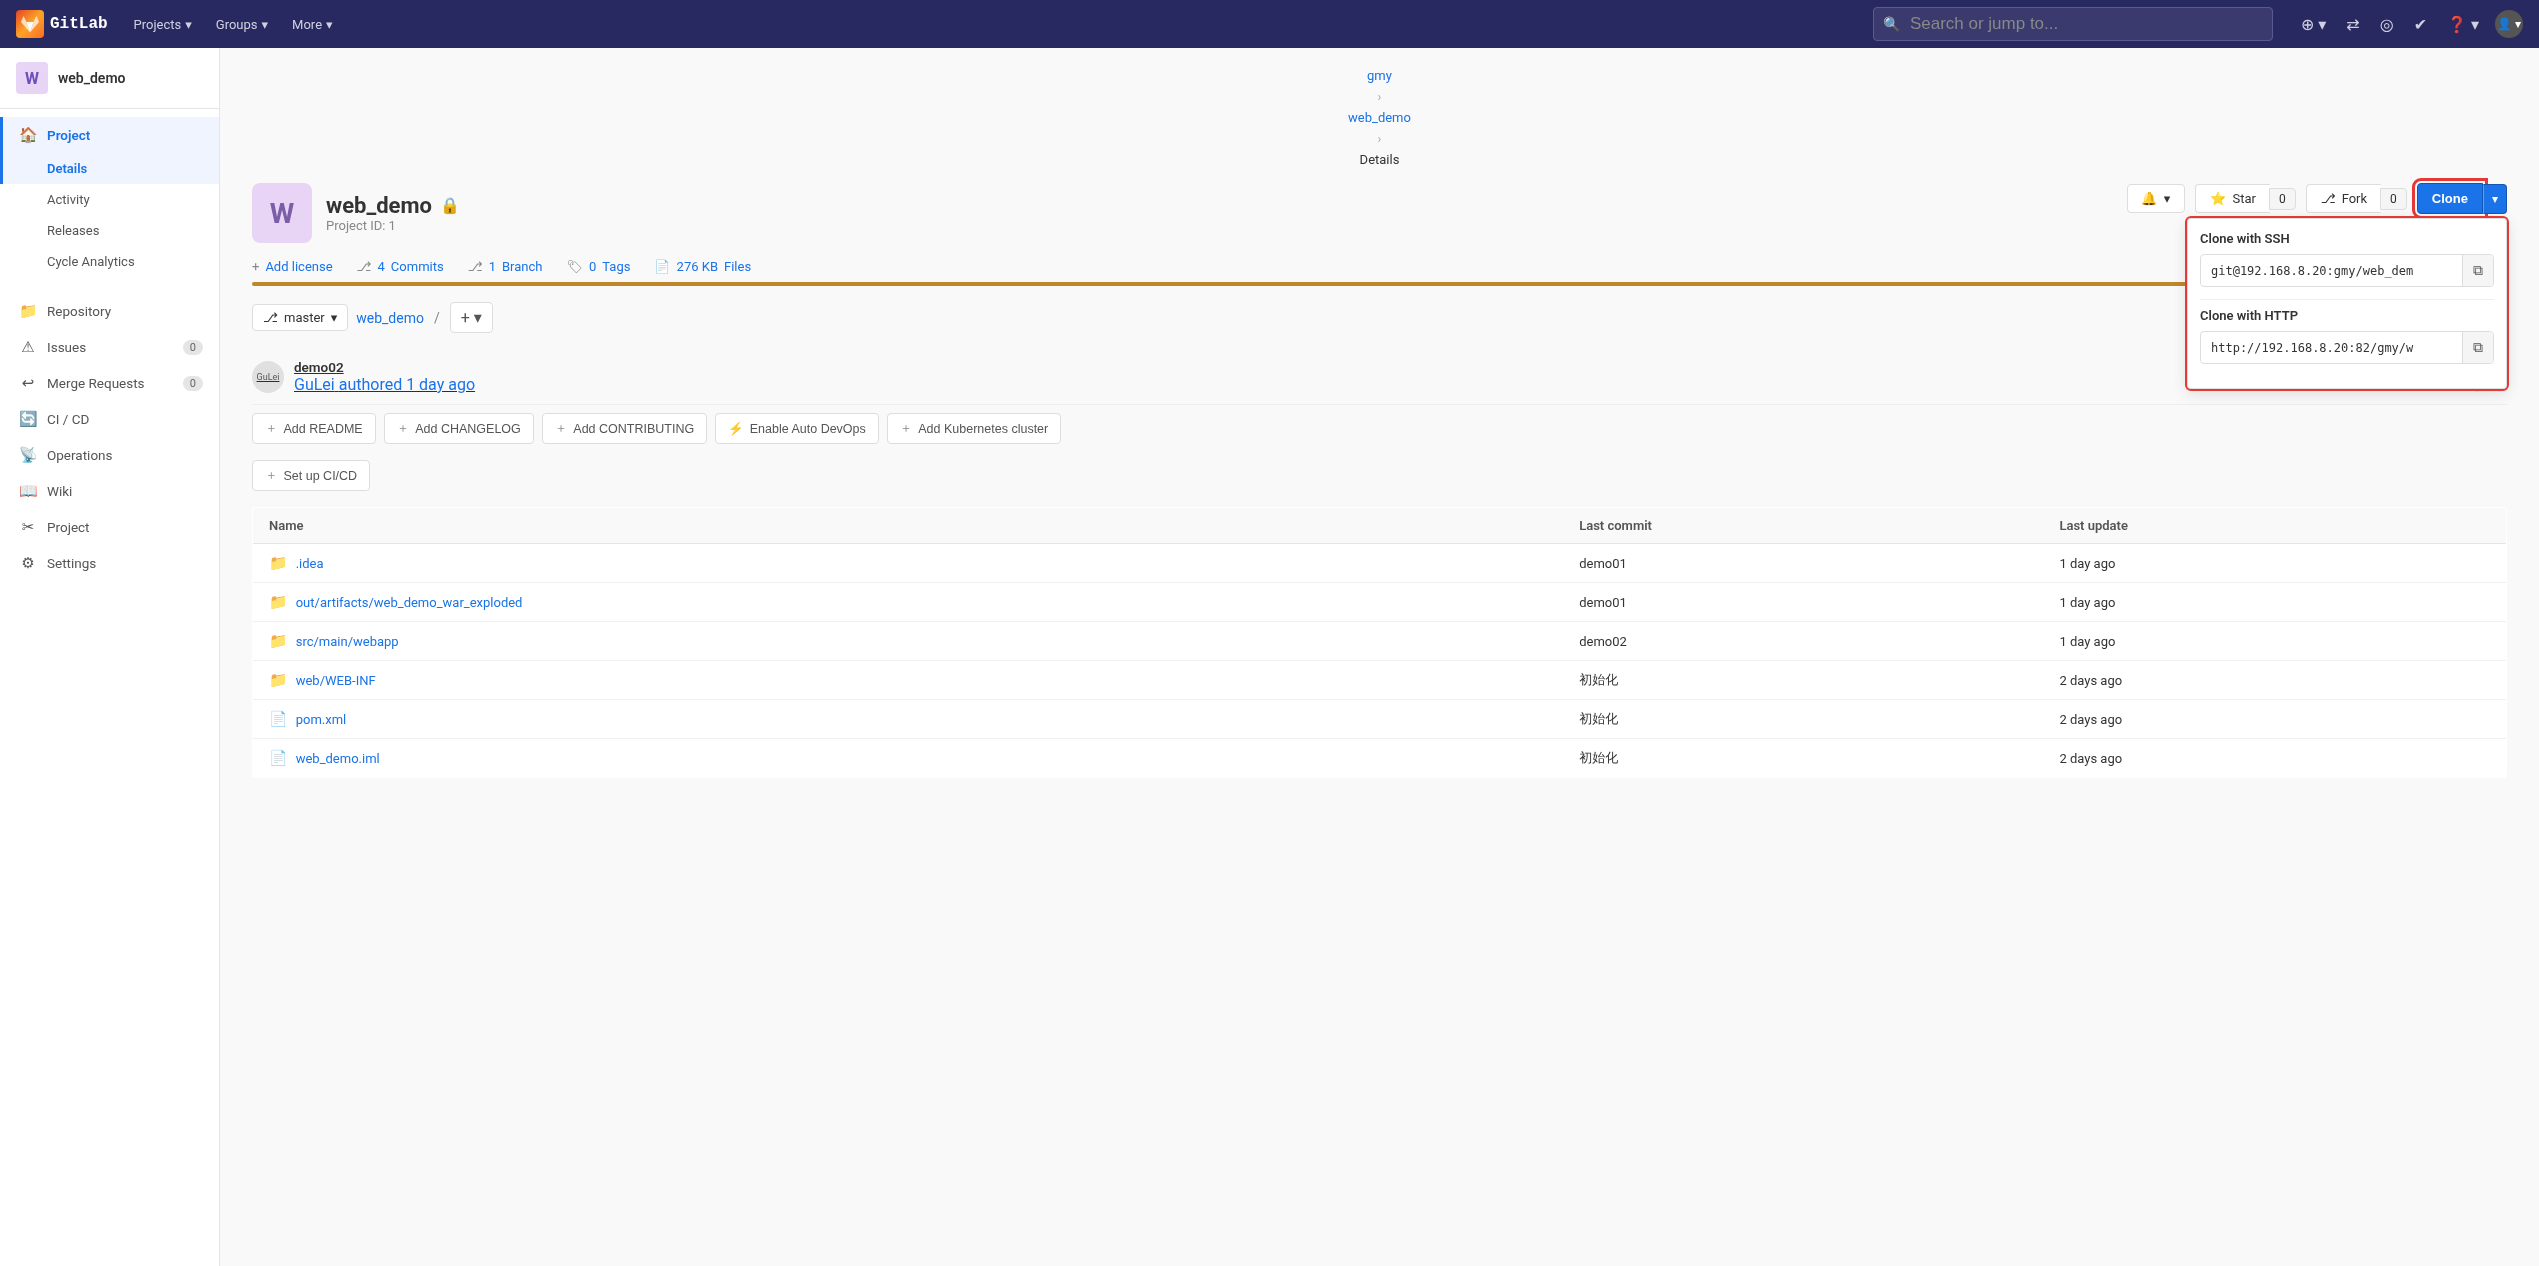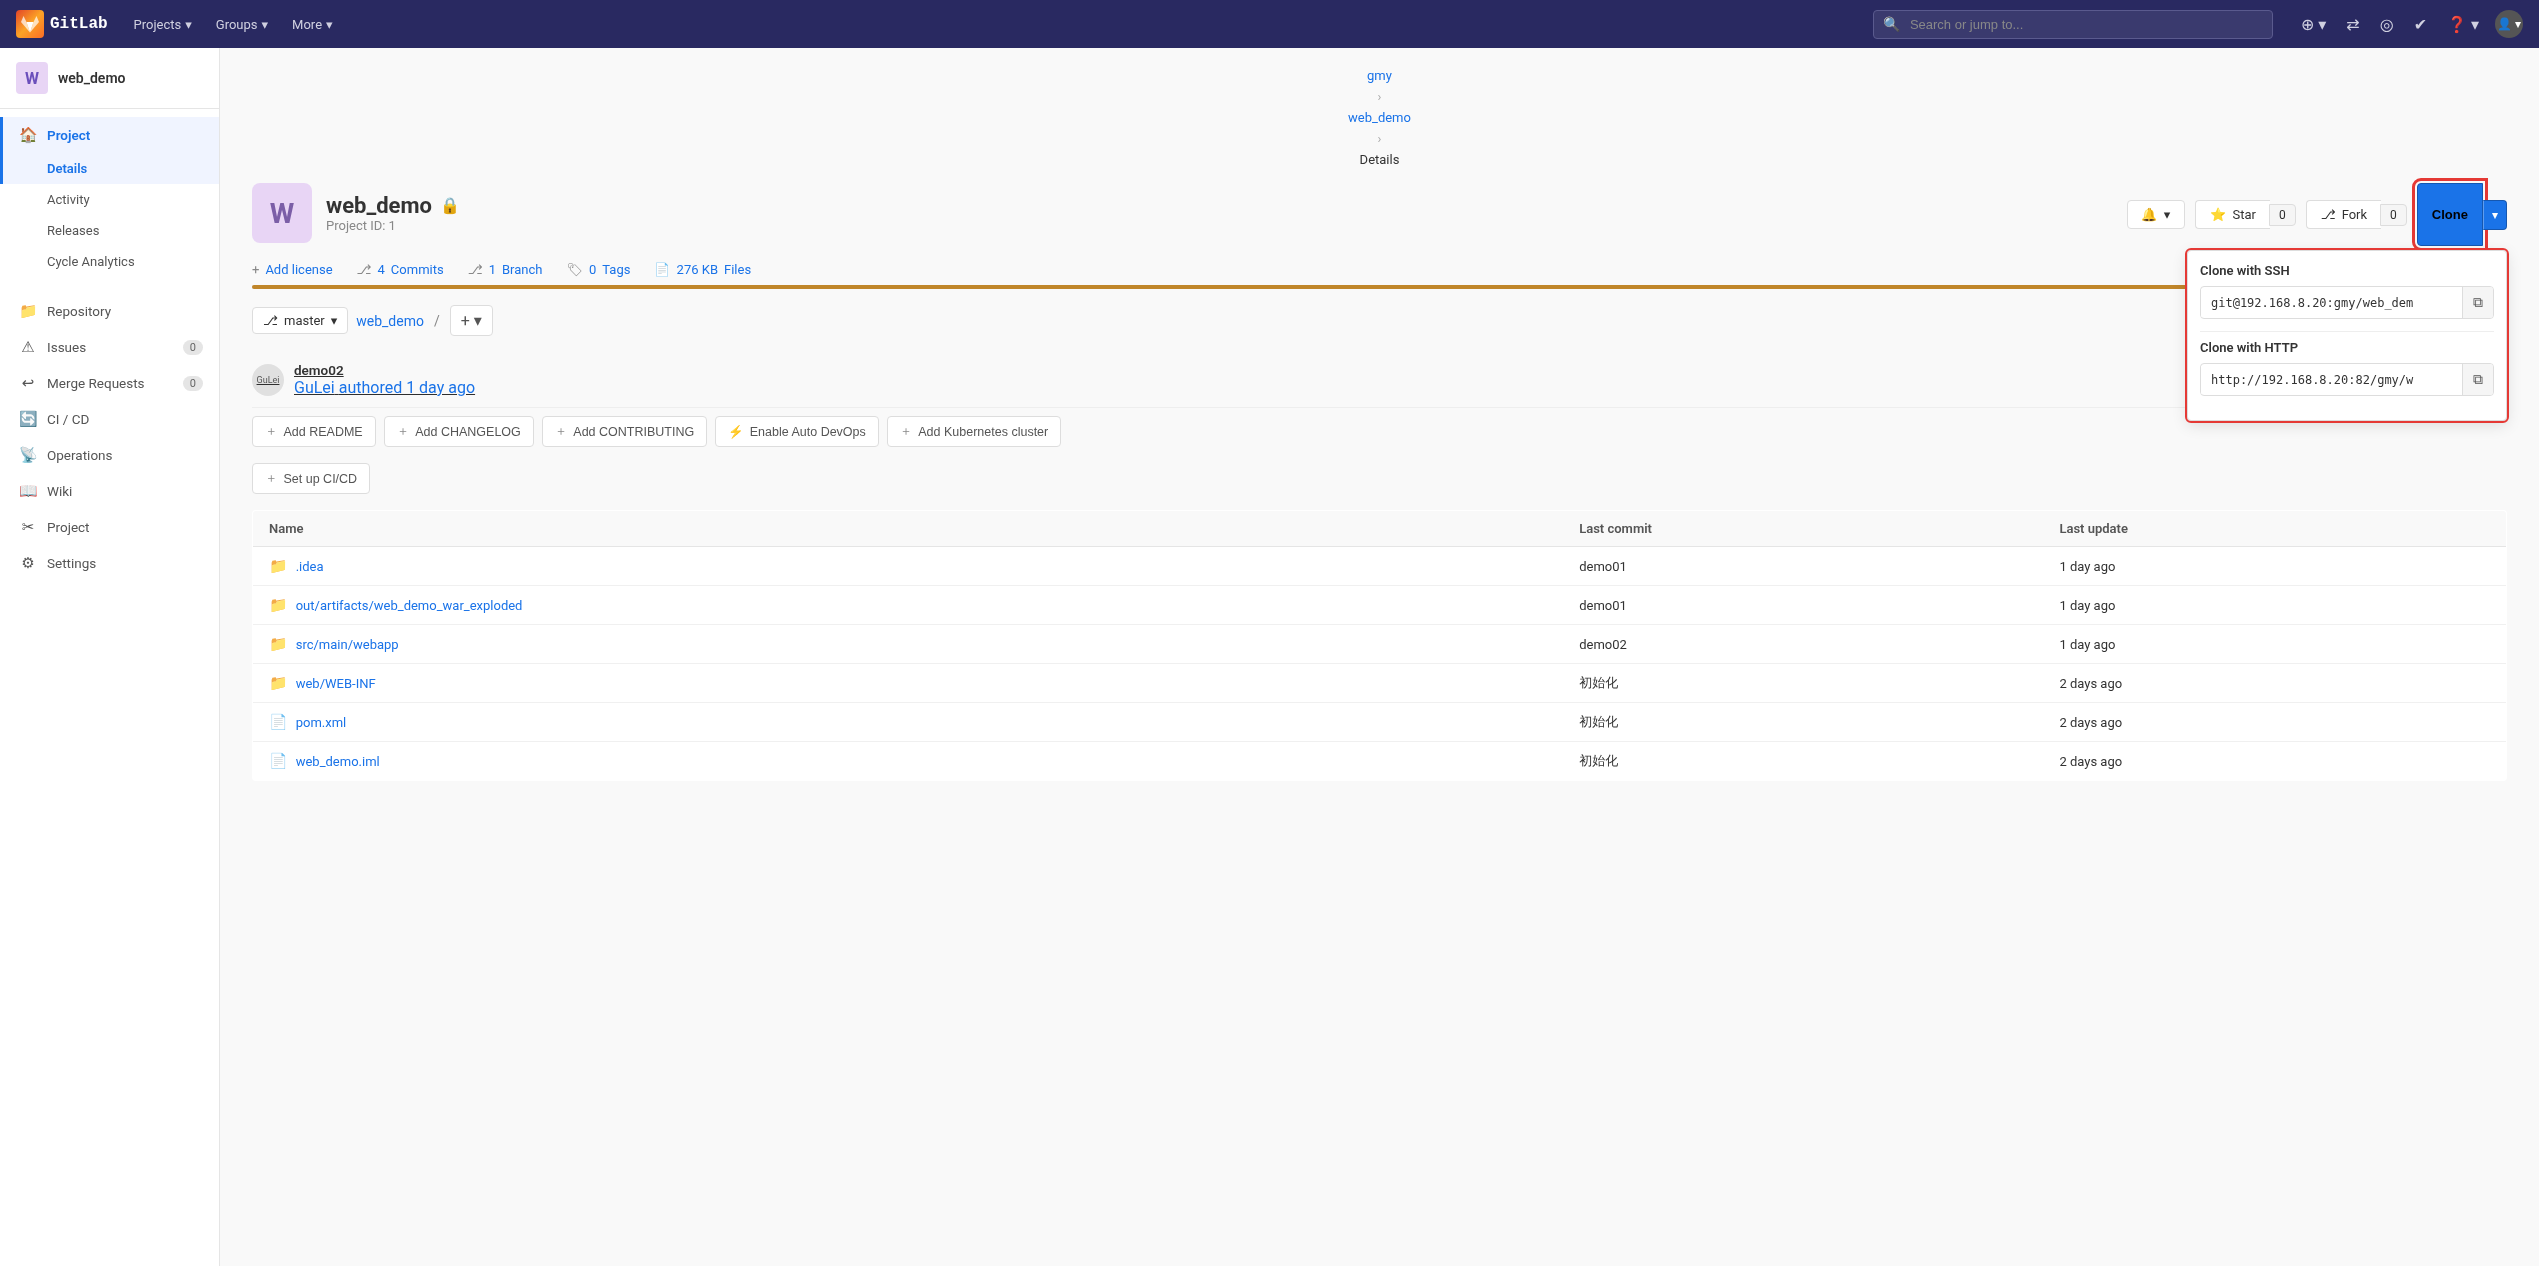--- a/index.html
+++ b/index.html
@@ -52,21 +52,21 @@
       margin-left: auto;
       position: relative;
     }
     .topnav-search input {
       width: 100%;
       background: #3a3a6e;
       border: 1px solid #5a5a8e;
       border-radius: 4px;
       padding: 6px 12px 6px 36px;
       color: #ccc;
-      font-size: 13px;
+      font-size: 17px;
       outline: none;
     }
     .topnav-search input::placeholder { color: #888; }
     .topnav-search-icon {
       position: absolute;
       left: 10px;
       top: 50%;
       transform: translateY(-50%);
       color: #888;
       font-size: 14px;
@@ -252,24 +252,24 @@
       font-size: 12px;
       margin-left: -1px;
     }
     .btn-clone {
       display: flex;
       align-items: center;
       gap: 0;
     }
     .btn-clone-main {
       background: #1a73e8;
-      color: #000000;
+      color: #ffffff;
       border: 1px solid #1557b0;
       border-radius: 4px 0 0 4px;
-      padding: 23px 14px;
+      padding: 7px 14px;
       cursor: pointer;
       font-size: 13px;
       font-weight: 600;
       outline: 3px solid #e53935;
       outline-offset: 2px;
     }
     .btn-clone-dropdown {
       background: #1a73e8;
       color: #fff;
       border: 1px solid #1557b0;

